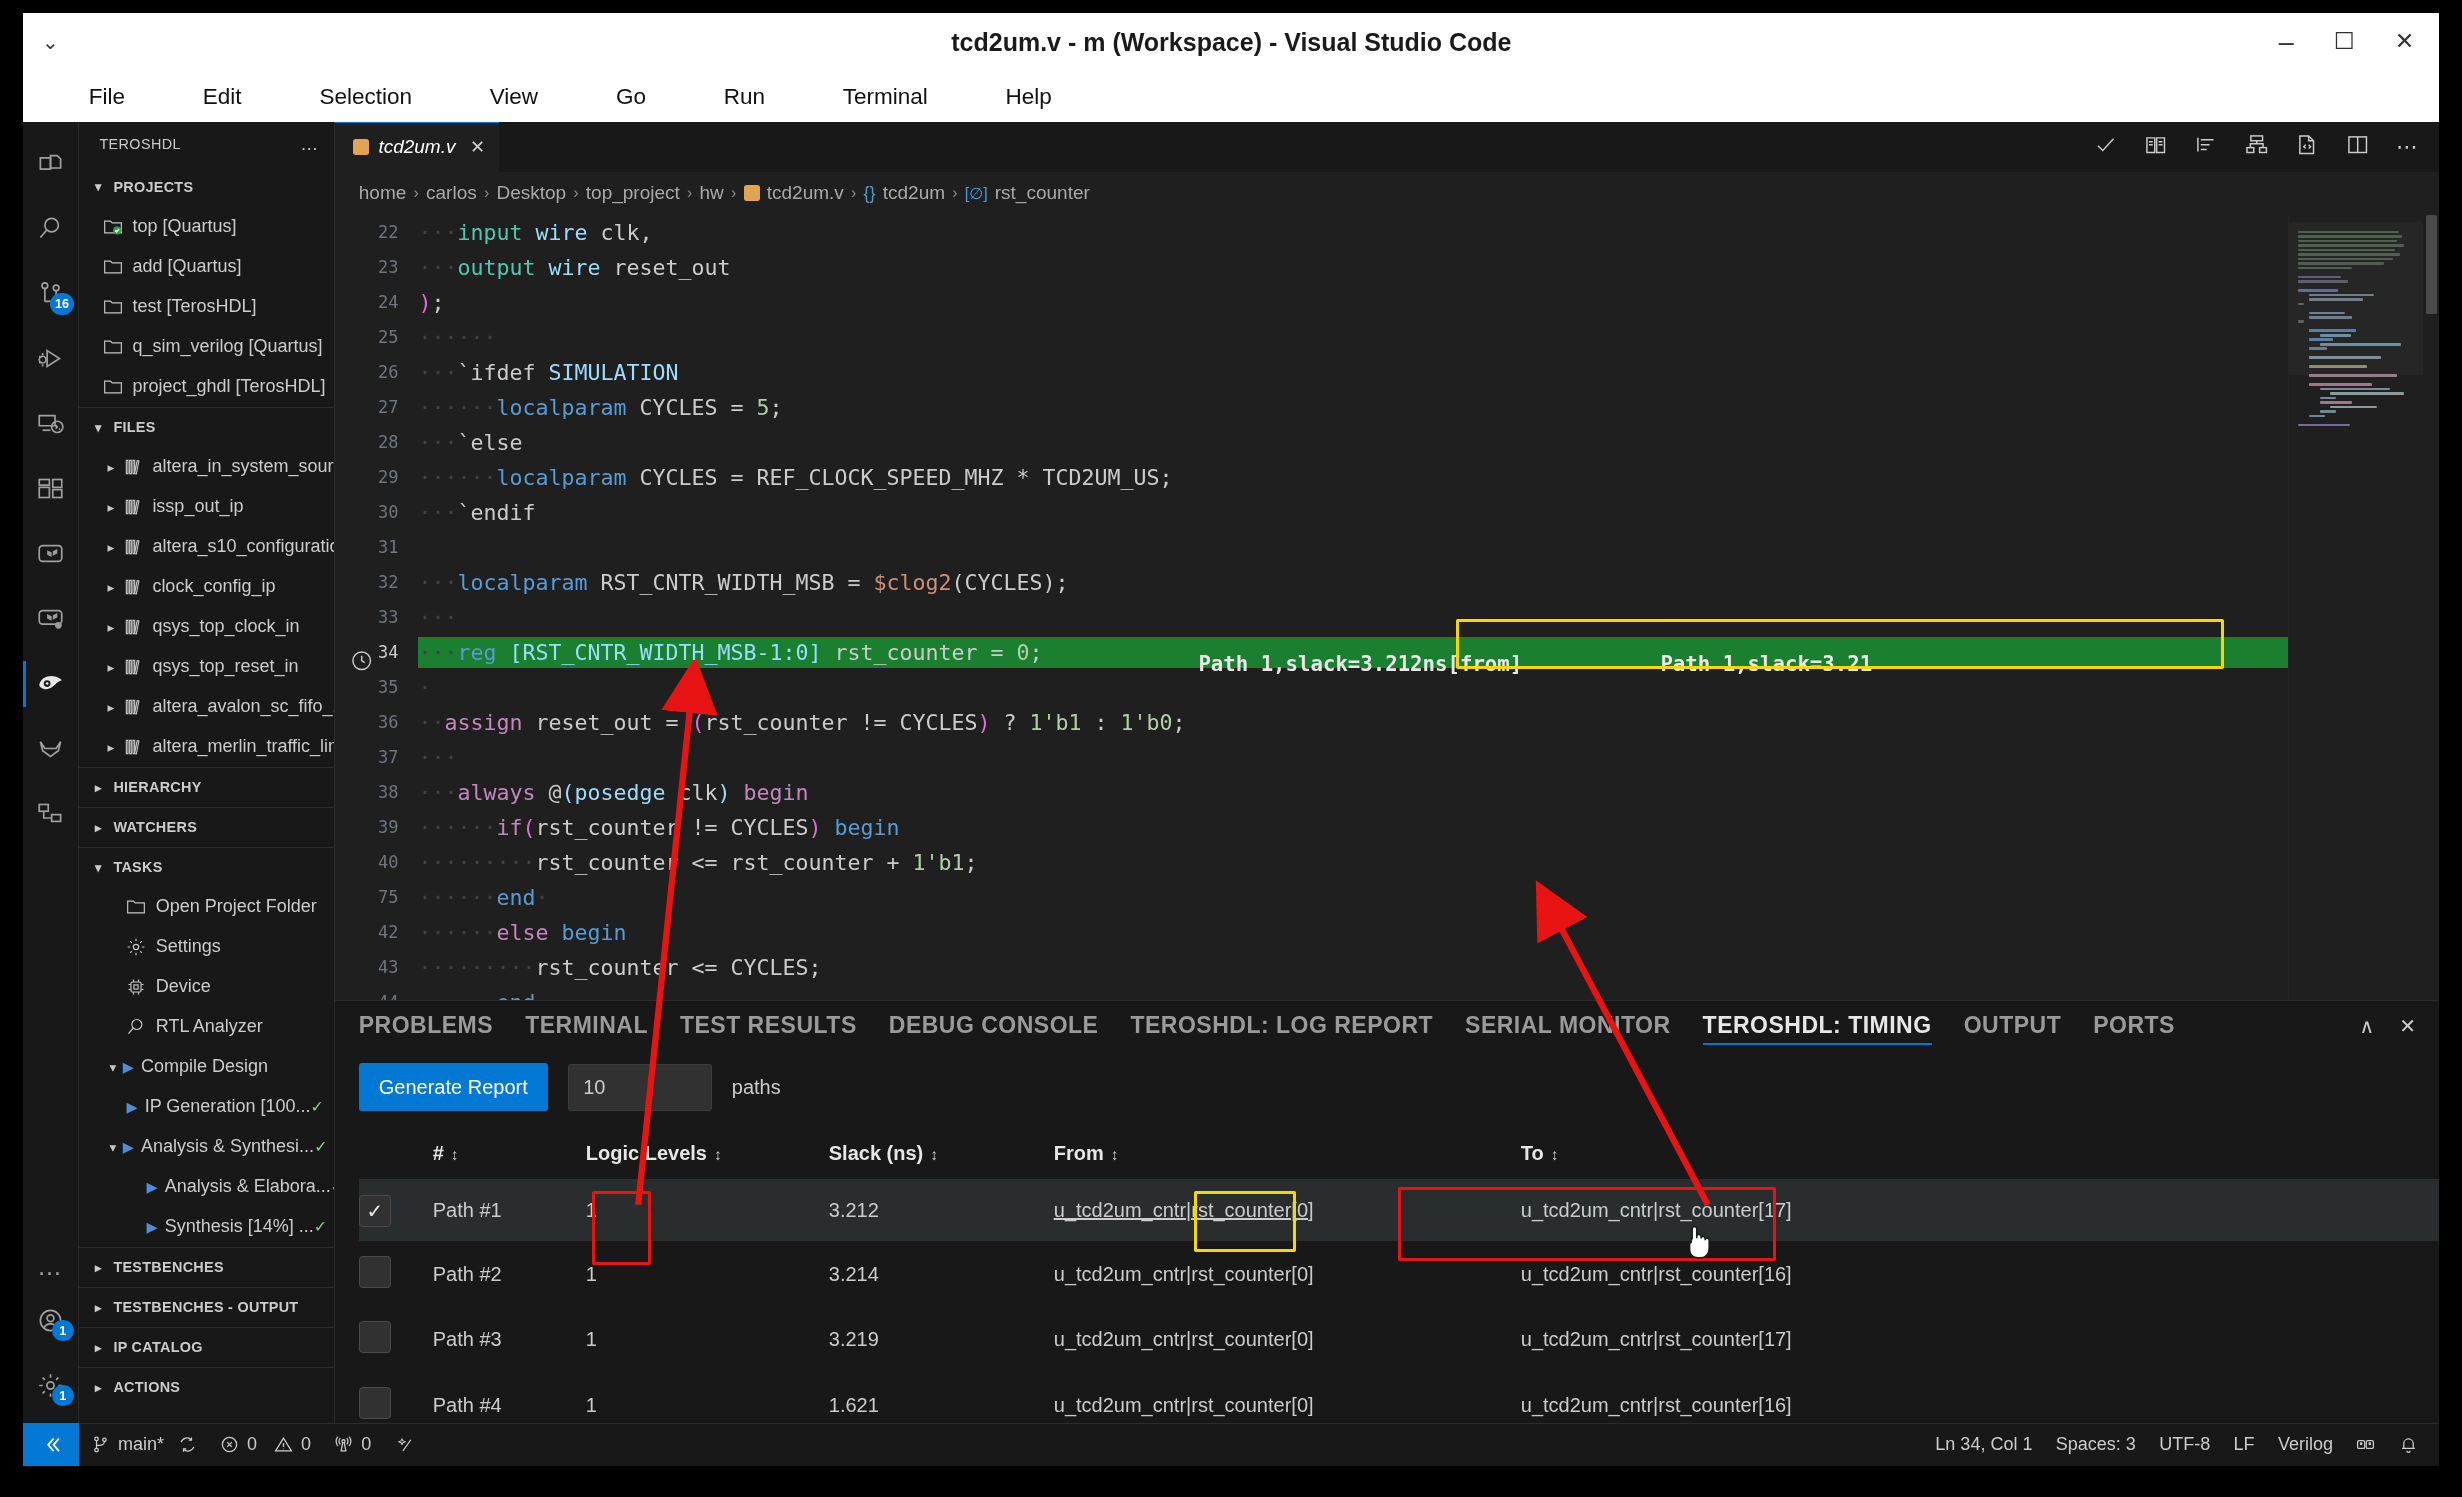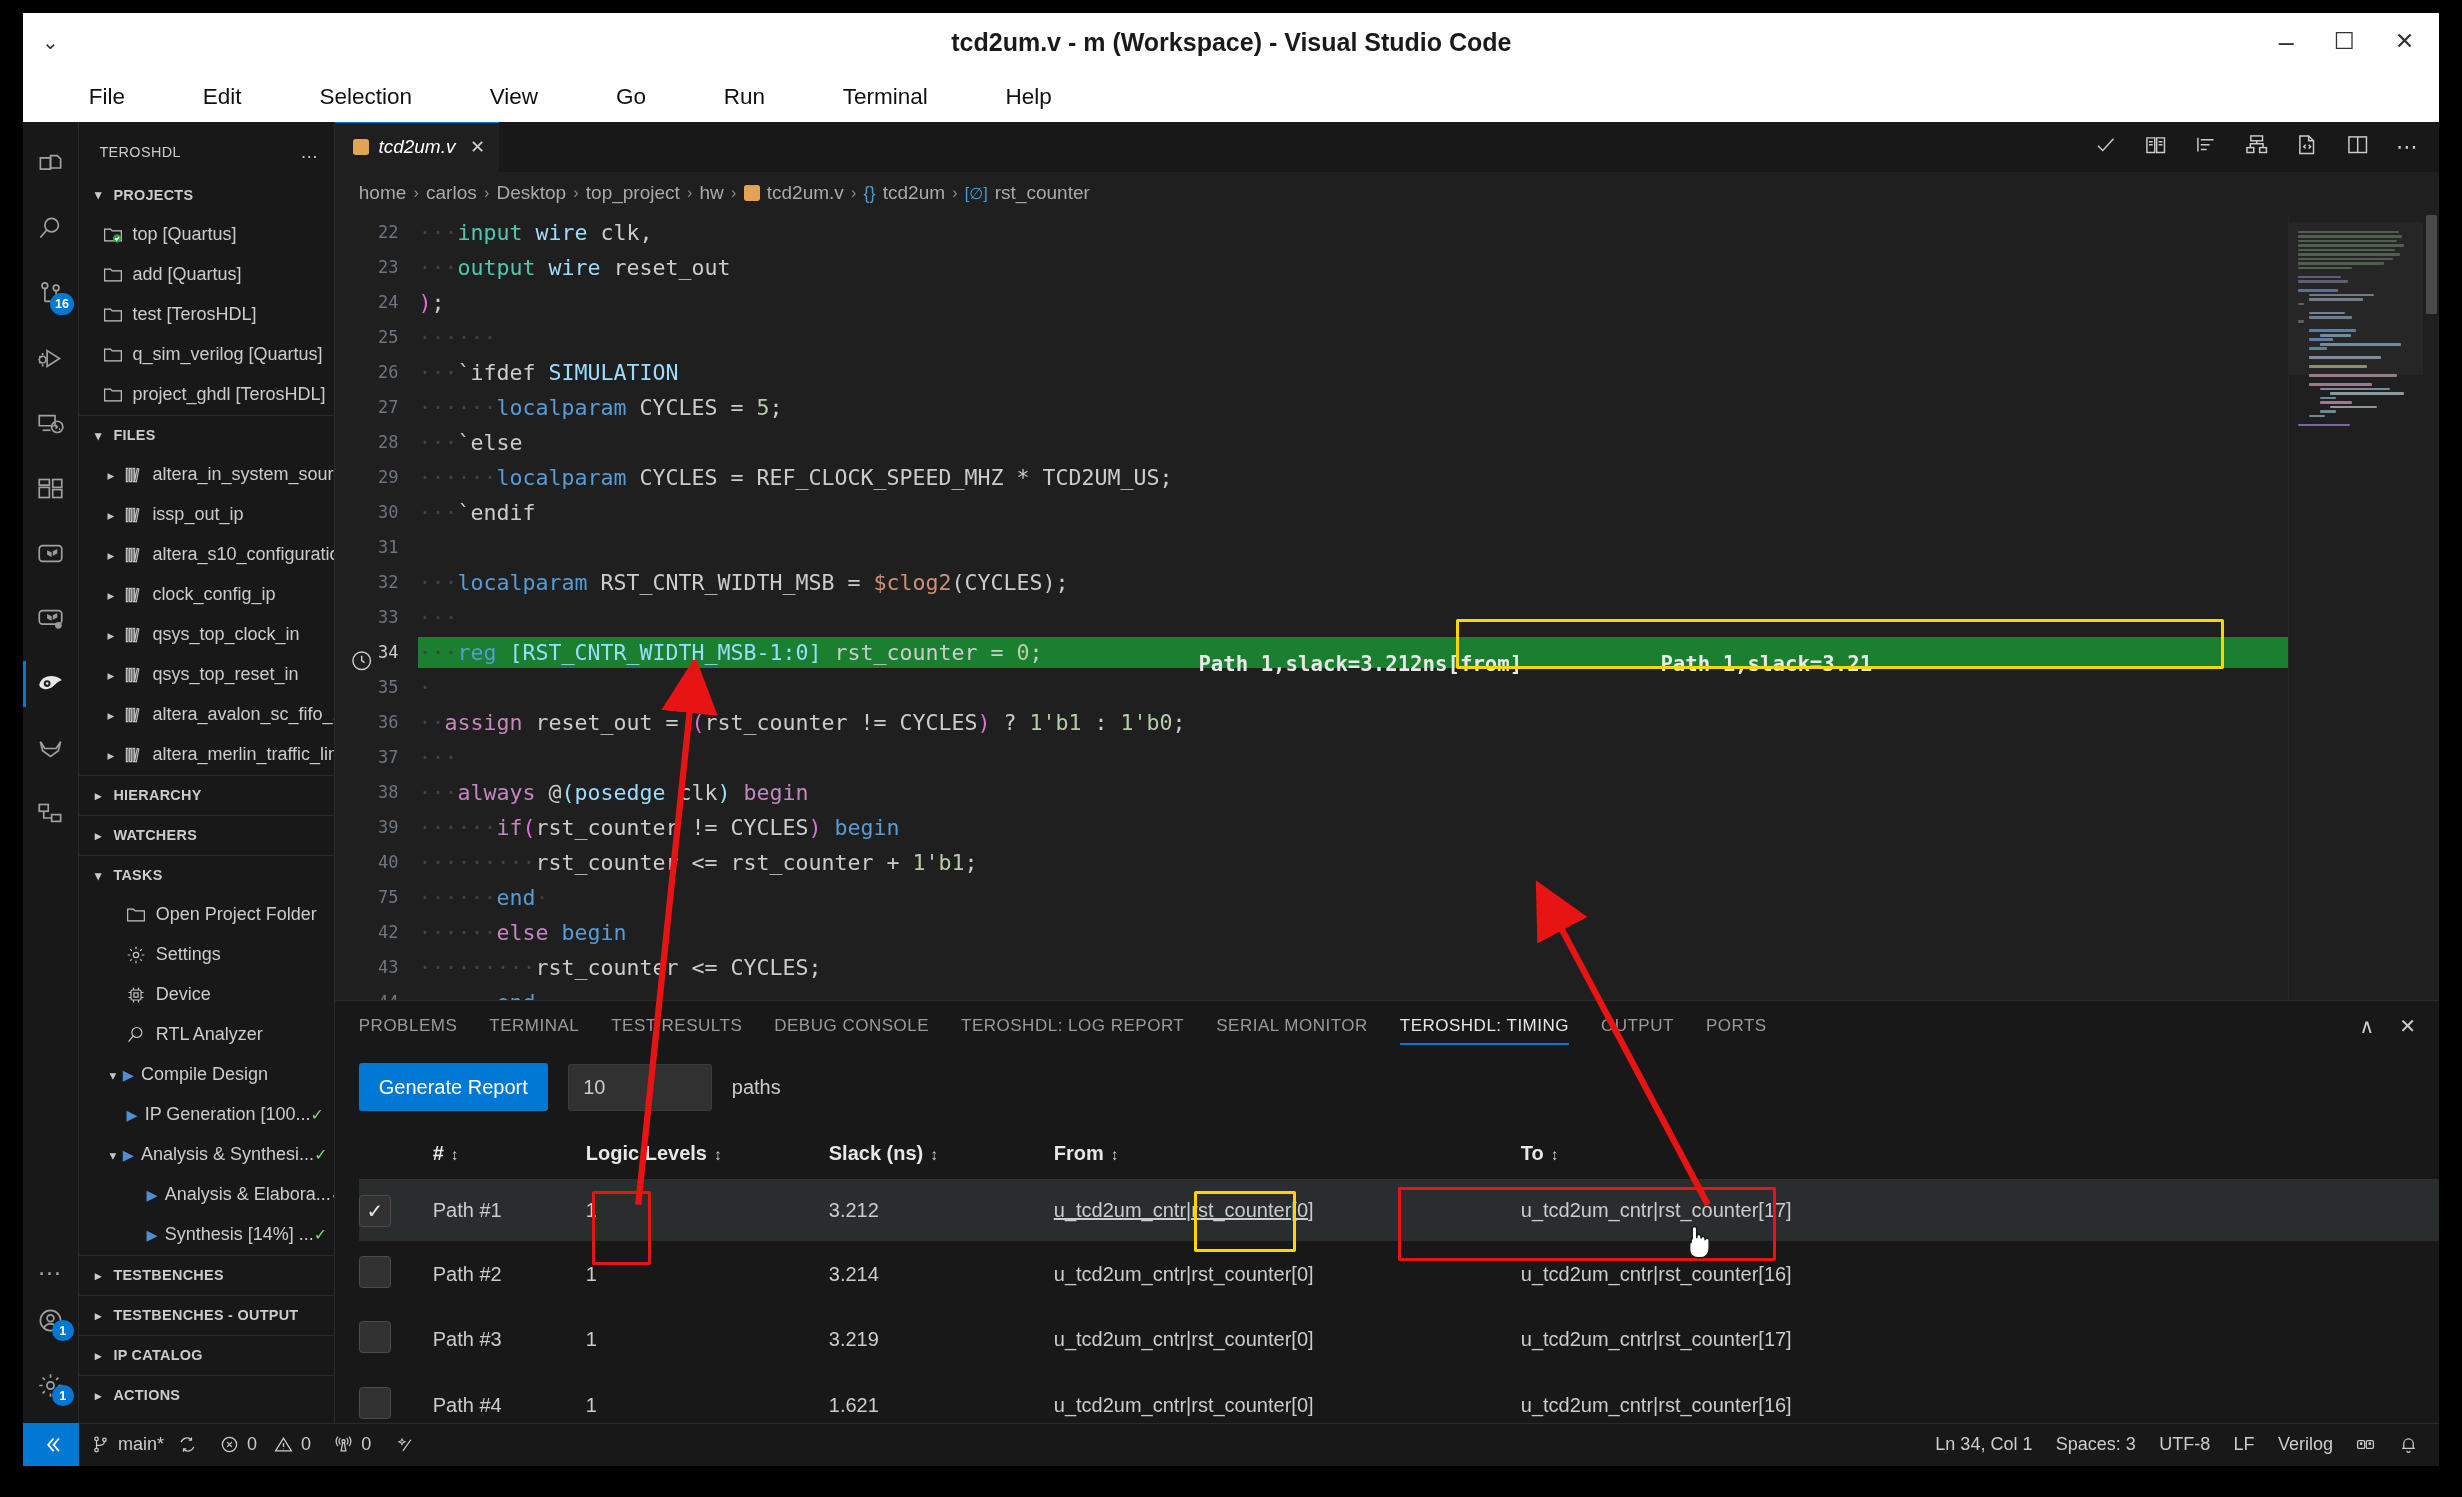--- a/index.html
+++ b/index.html
@@ -67,21 +67,21 @@
   }
   .act-spacer { flex:1; }
   .act-dots { color:#a0a0a0; font-size:25px; letter-spacing:2.7px; height:52px; display:flex;align-items:center;}
   
   .sidebar {
     width: 256px; background:#181818; display:flex; flex-direction:column;
     border-right:0.9px solid #2b2b2b; overflow:hidden;
   }
   .sb-header {
     height:45px; display:flex; align-items:center; justify-content:space-between;
-    padding: 0 14.4px 0 20px; flex:0 0 45px;margin-top:8px;
+    padding: 0 14.4px 0 20px; flex:0 0 45px;
   }
   .sb-title { font-size:14.4px; color:#cccccc; letter-spacing:0.4px;}
   .sb-dots { color:#cccccc; font-size:18px; letter-spacing:1.8px;}
   .sb-scroll { flex:1; overflow:hidden; }
   .section-head {
     display:flex; align-items:center; gap:7.2px;
     height:40px; padding-left:10.8px;
     font-size:14.4px; font-weight:bold; color:#cccccc; letter-spacing:0.3px;
     border-top:0.9px solid #2b2b2b;
   }
@@ -148,21 +148,21 @@
   .gutter-clock svg { width:23.4px;height:23.4px;stroke:#cccccc;fill:none;stroke-width:1.5;}
   
   .timing-deco {
     position:absolute; display:flex; align-items:center; height:31px;
     font-family:"DejaVu Sans Mono", monospace; font-size:20.7px; color:#e8e8e8; font-weight:bold;
     white-space:nowrap; gap:0;
   }
   
   .panel { height:423px; background:#181818; display:flex; flex-direction:column; border-top:0.9px solid #2b2b2b; flex:0 0 423px;}
   .panel-tabs { height:50px; display:flex; align-items:center; padding-left:23.4px; gap:32px; flex:0 0 50px;}
-  .ptab { font-size:17px; color:#9a9a9a; letter-spacing:0.5px; position:relative; height:50px; display:flex; align-items:center;}
+  .ptab { font-size:23px; color:#9a9a9a; letter-spacing:0.5px; position:relative; height:50px; display:flex; align-items:center;font-weight:bold;}
   .ptab.active { color:#e7e7e7;}
   .ptab.active::after { content:""; position:absolute; left:0; right:0; bottom:5.4px; height:2.7px; background:#0078d4;}
   .panel-tab-actions { margin-left:auto; display:flex; align-items:center; gap:25px; padding-right:23.4px; color:#cccccc; font-size:20px;}
   .panel-body { flex:1; padding: 0 0 0 23.4px; overflow:hidden; position:relative;}
   .toolbar { display:flex; align-items:center; gap:20px; padding-top:12.6px;}
   .btn-primary {
     background:#0078d4; color:#ffffff; border:none; border-radius:2.7px;
     font-size:20px; padding: 12.6px 20px; font-family:"Liberation Sans", sans-serif;
   }
   .num-input {

